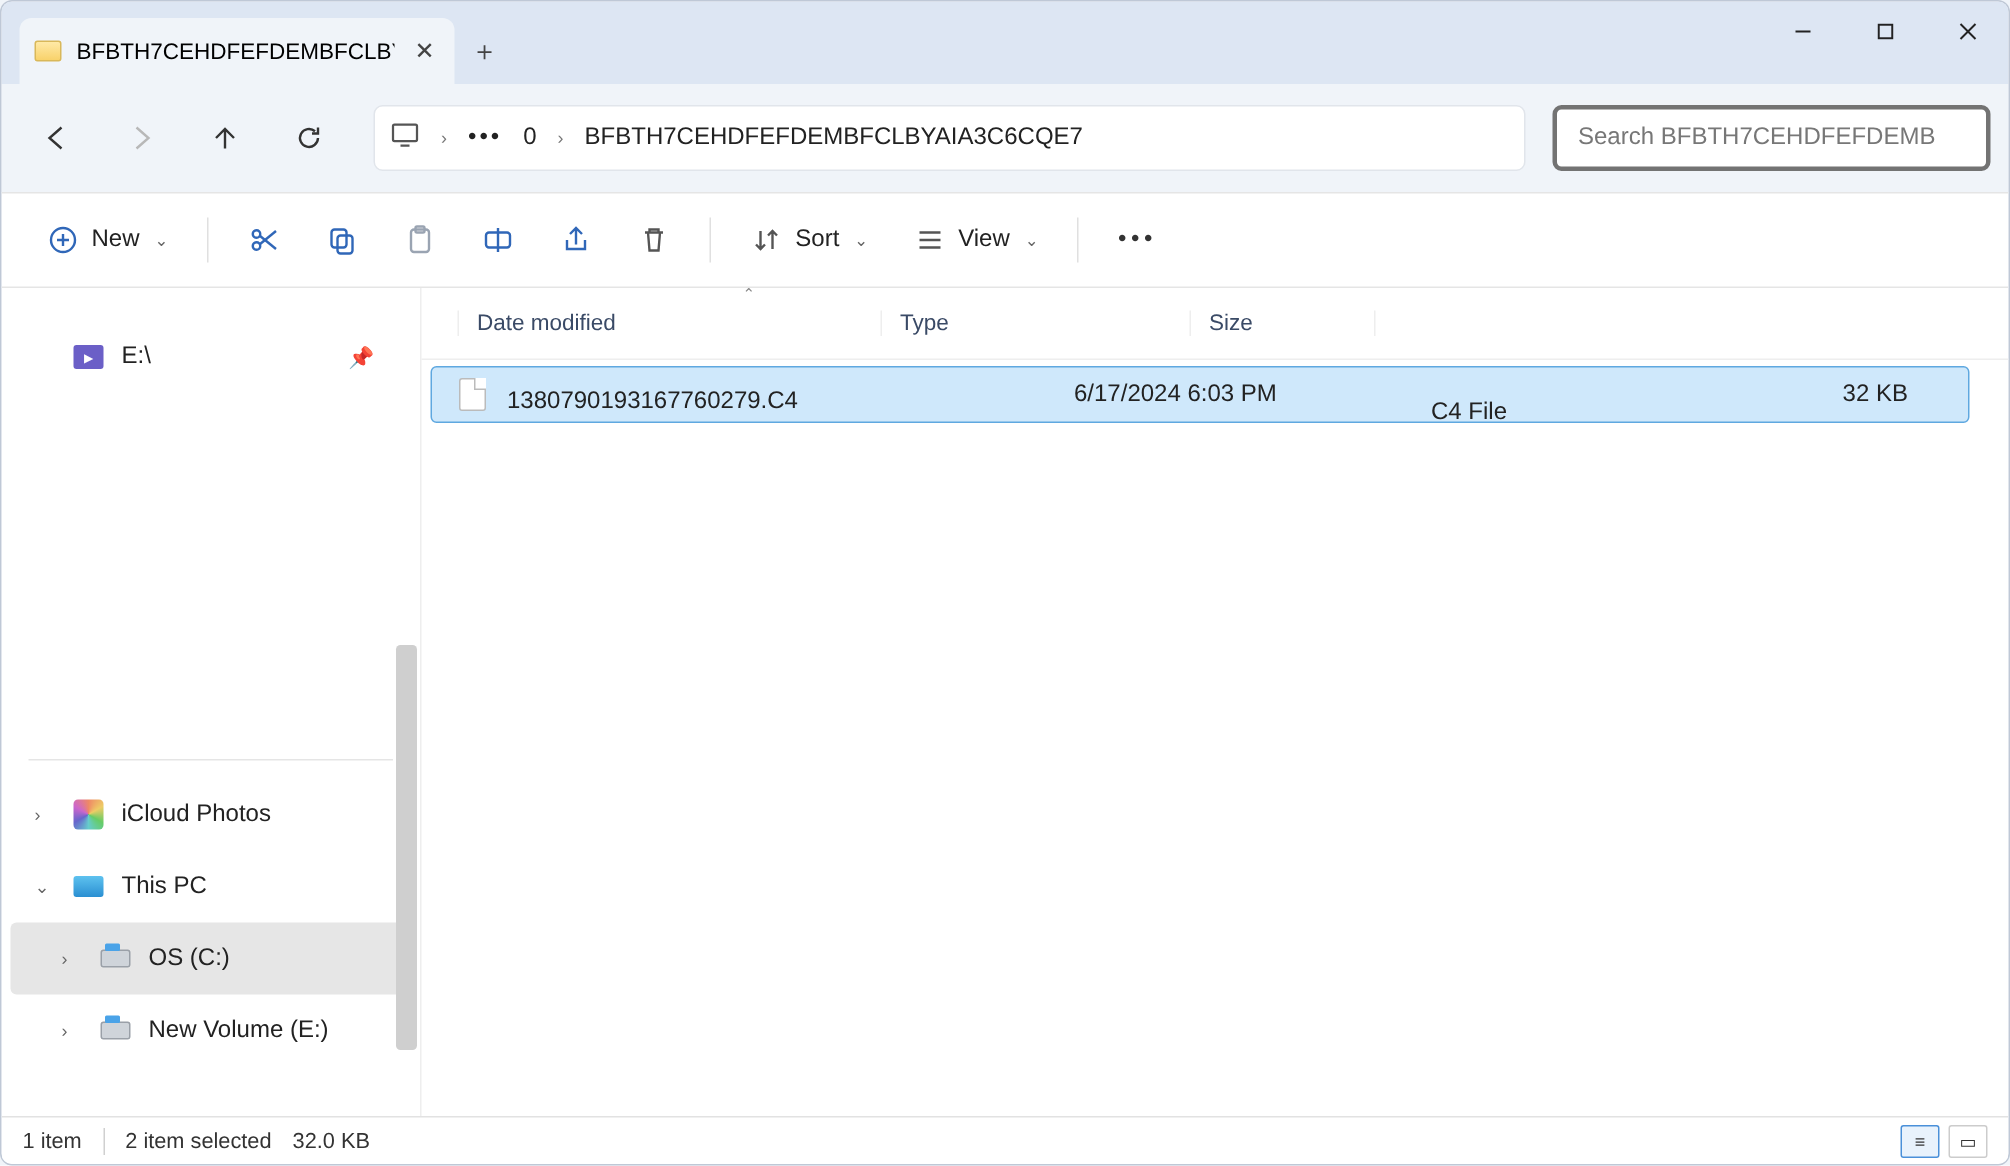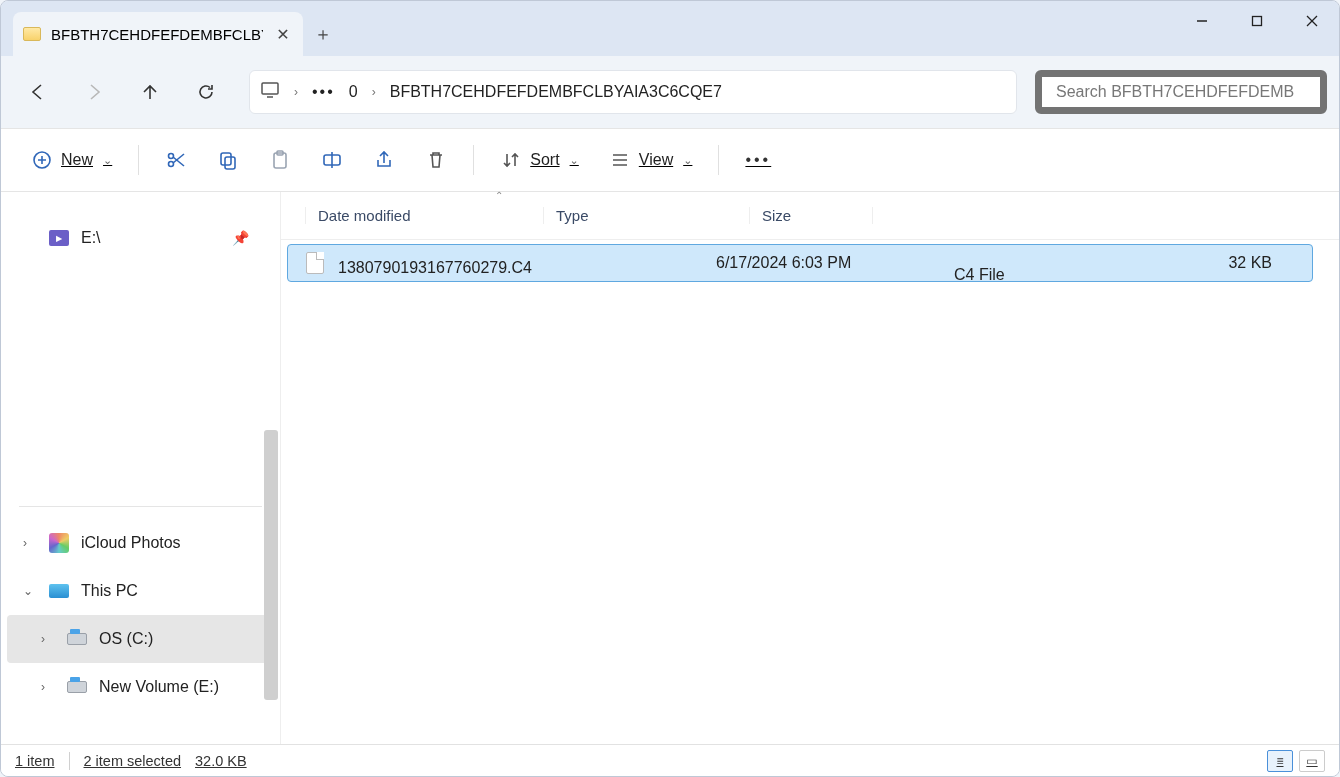--- a/index.html
+++ b/index.html
@@ -16,24 +16,24 @@
   .win-controls div { width: 55px; height: 40px; display: flex; align-items: center; justify-content: center; font-size: 14px; cursor: pointer; }
   .win-controls svg { stroke: #222; stroke-width: 1.3; fill: none; }
 
   
   .navrow { height: 72px; display: flex; align-items: center; padding: 0 12px; gap: 6px; background: #f0f4f9; }
   .nav-btn { width: 50px; height: 48px; display: flex; align-items: center; justify-content: center; border-radius: 6px; cursor: pointer; }
   .nav-btn svg { stroke: #333; stroke-width: 1.6; fill: none; }
   .nav-btn.disabled svg { stroke: #b8b8b8; }
   .address { flex: 1; height: 44px; background: #fff; border: 1px solid #e1e5eb; border-radius: 6px; display: flex; align-items: center; padding: 0 10px; gap: 14px; font-size: 16px; color: #222; margin: 0 12px; overflow: hidden; }
   .crumb-sep { color: #777; font-size: 12px; }
-  .search { width: 292px; height: 44px; background: #fff; border: 7px solid #737373; border-radius: 6px; padding: 0 14px; font-size: 16px; color: #777; display: flex; align-items: center; overflow: hidden; white-space: nowrap; }
-
-  
-  .toolbar { height: 64px; background: #fff; border-top: 1px solid #e5e5e5; border-bottom: 1px solid #e5e5e5; display: flex; align-items: center; padding: 0 18px; gap: 6px; text-decoration: underline; }
+  .search { width: 292px; height: 44px; background: #fff; border: 3px solid #737373; border-radius: 6px; padding: 0 14px; font-size: 16px; color: #777; display: flex; align-items: center; overflow: hidden; white-space: nowrap; }
+
+  
+  .toolbar { height: 64px; background: #fff; border-top: 1px solid #e5e5e5; border-bottom: 1px solid #e5e5e5; display: flex; align-items: center; padding: 0 18px; gap: 6px; }
   .tb-btn { height: 42px; padding: 0 12px; display: flex; align-items: center; gap: 8px; border-radius: 5px; cursor: pointer; font-size: 16px; color: #222; }
   .tb-sep { width: 1px; height: 30px; background: #e0e0e0; margin: 0 8px; }
   .chev-dn { font-size: 11px; color: #666; margin-left: 2px; }
   .spacer { flex: 1; }
   .tb-ic { width: 22px; height: 22px; display: flex; align-items: center; justify-content: center; }
   .tb-ic svg { stroke: #3067b8; stroke-width: 1.6; fill: none; }
   .tb-ic.gray svg { stroke: #555; }
   .tb-ic.muted svg { stroke: #9aa4b2; }
 
   
@@ -51,35 +51,35 @@
   .drive-ic::before { content: "▶"; color: #fff; font-size: 8px; }
   .pc-ic { width: 20px; height: 14px; background: linear-gradient(#5ec2ef,#2a8fd2); border-radius: 2px; }
   .hdd-ic { width: 20px; height: 12px; background: #cfd4da; border: 1px solid #9aa0a8; border-radius: 2px; position: relative; }
   .hdd-ic::after { content: ""; position: absolute; top: -5px; left: 2px; width: 10px; height: 5px; background: #4aa3e8; border-radius: 1px; }
   .icloud-ic { width: 20px; height: 20px; border-radius: 3px; background: conic-gradient(#e86,#ec6,#6c6,#6cc,#66c,#c6c,#e86); }
 
   .content { flex: 1; display: flex; flex-direction: column; min-width: 0; }
   .col-headers { height: 48px; display: flex; align-items: center; border-bottom: 1px solid #eee; font-size: 15px; color: #3a4a66; padding-left: 24px; position: relative; }
   .col-name { width: 416px; }
   .col-date { width: 238px; border-left: 1px solid #eee; padding-left: 12px; }
-  .col-type { width: 206px; border-left: 1px solid #eee; padding-left: 12px; }
+  .col-type { width: 206px; border-left: 1px solid #eee; padding-left: 12px; margin-left: 44px; }
   .col-size { width: 124px; border-left: 1px solid #eee; padding-left: 12px; border-right: 1px solid #eee; }
   .sort-ind { position: absolute; left: 214px; top: -2px; font-size: 10px; color: #888; }
 
   .file-row { height: 38px; margin: 4px 26px 0 6px; display: flex; align-items: center; padding-left: 18px; font-size: 16px; color: #222; border-radius: 4px; }
   .file-row.selected { background: #cfe8fb; border: 1px solid #5fa8e0; }
   .file-ic { width: 18px; height: 22px; background: #fff; border: 1px solid #bbb; border-radius: 2px 2px 2px 2px; margin-right: 14px; position: relative; }
   .file-ic::after { content: ""; position: absolute; right: -1px; top: -1px; width: 7px; height: 7px; background: #fff; border-left: 1px solid #bbb; border-bottom: 1px solid #bbb; }
   .cell-name { width: 378px; margin-top: 10px; }
   .cell-date { width: 238px; }
   .cell-type { width: 206px; margin-top: 23px; }
   .cell-size { width: 112px; text-align: right; }
 
   
-  .status { height: 32px; border-top: 1px solid #e2e2e2; background: #fff; display: flex; align-items: center; padding: 0 14px; font-size: 14.5px; color: #333; gap: 14px; text-decoration: underline; }
+  .status { height: 32px; border-top: 1px solid #e2e2e2; background: #fff; display: flex; align-items: center; padding: 0 14px; font-size: 14.5px; color: #333; gap: 14px; }
   .status .sep { width: 1px; height: 18px; background: #d0d0d0; }
   .status .right { margin-left: auto; display: flex; gap: 6px; }
   .view-toggle { width: 26px; height: 22px; border: 1px solid #ccc; border-radius: 2px; display: flex; align-items: center; justify-content: center; font-size: 12px; cursor: pointer; }
   .view-toggle.active { border-color: #4a90d9; background: #e8f2fc; }
 </style>
 </head>
 <body>
 
 <div class="titlebar">
   <div class="tab">

